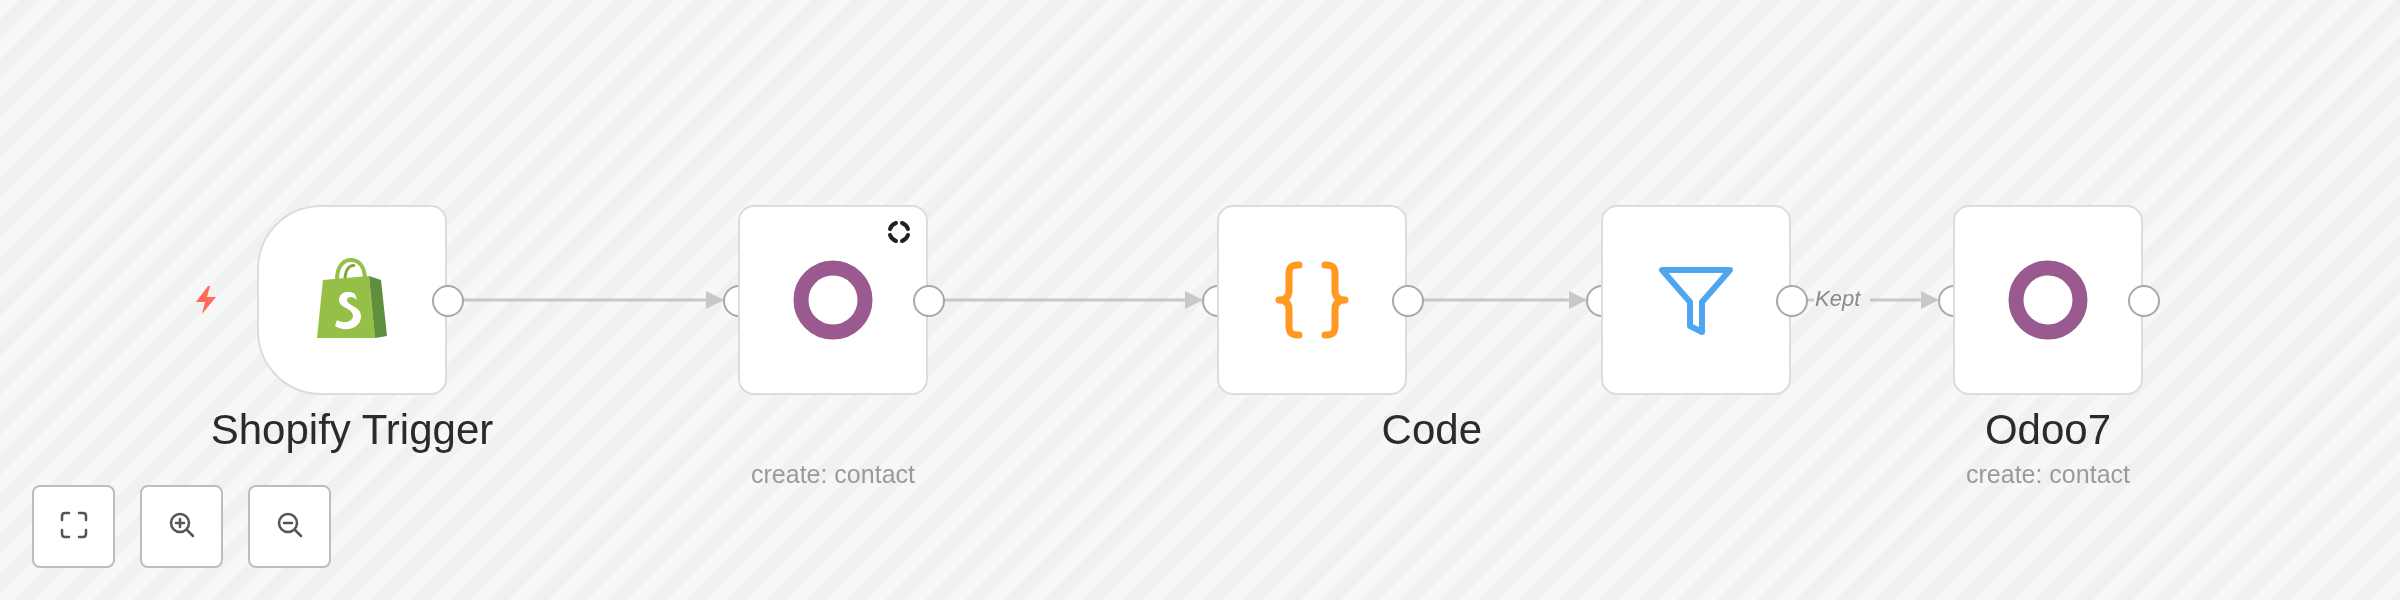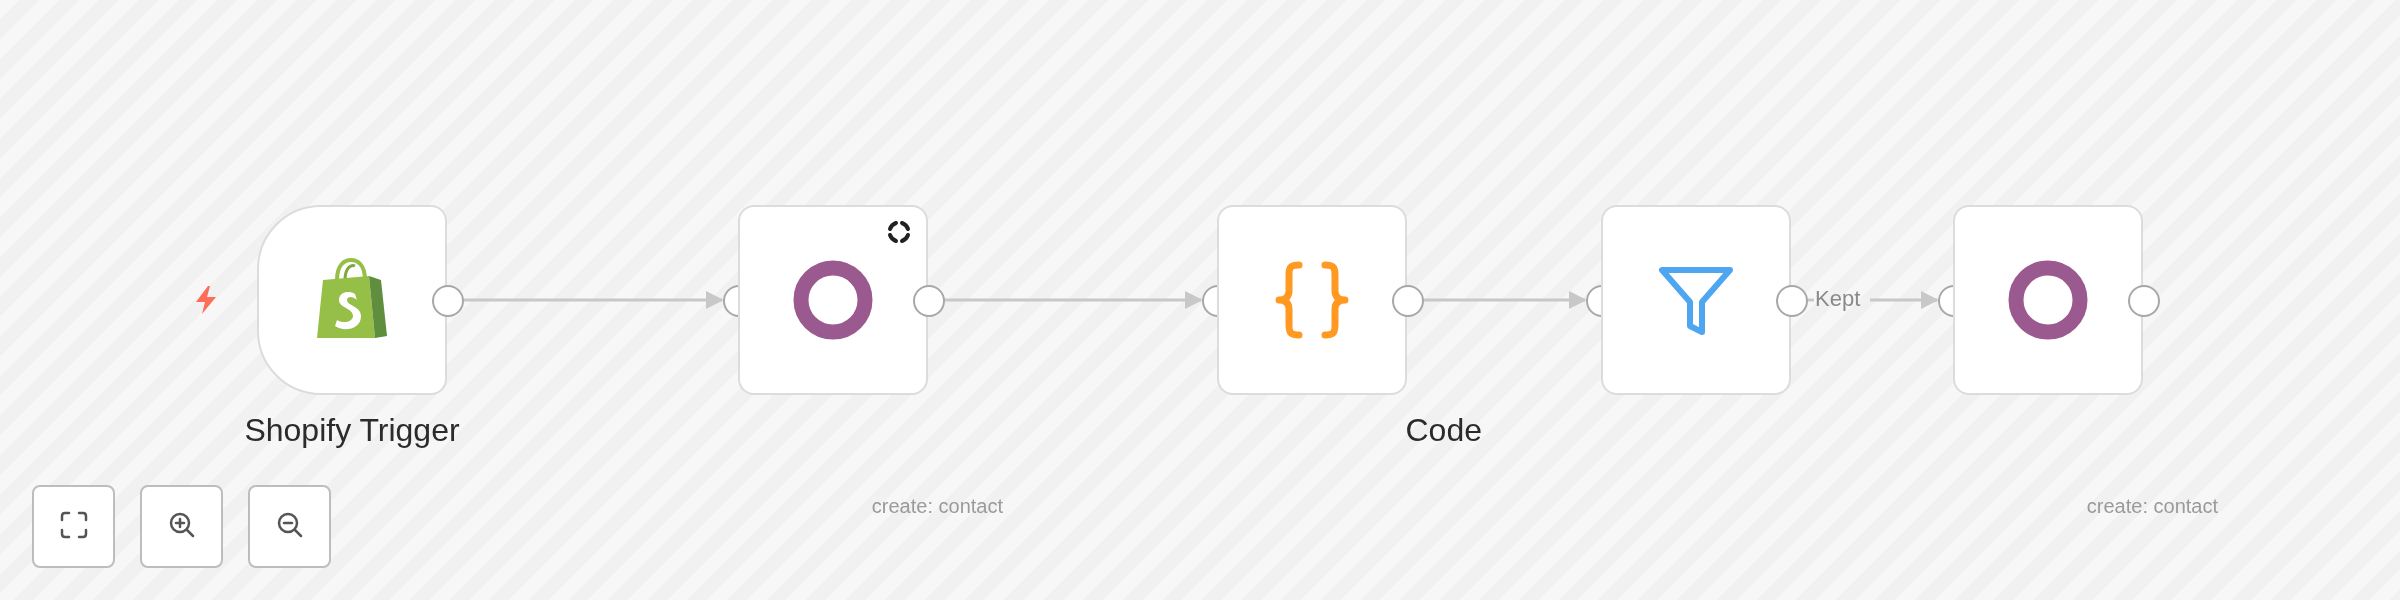--- a/index.html
+++ b/index.html
@@ -64,43 +64,43 @@
     border-radius: 50%;
     background: #ffffff;
     border: 2px solid #a8a8a8;
   }
   .label {
     position: absolute;
     top: 410px;
     width: 340px;
     margin-left: -170px;
     text-align: center;
-    font-size: 32px;
+    font-size: 42px;
     color: #2b2b2b;
     line-height: 40px;
   }
   .sublabel {
     position: absolute;
     top: 458px;
     width: 340px;
     margin-left: -170px;
-    text-align: right;
-    font-size: 20px;
+    text-align: center;
+    font-size: 25px;
     color: #9a9a9a;
     line-height: 32px;
-    margin-top: 32px;
   }
   .edge-label {
     position: absolute;
     top: 285px;
     left: 1815px;
     font-size: 22px;
     color: #8a8a8a;
     line-height: 28px;
     background: transparent;
+    font-style: italic;
   }
   .trigger-bolt {
     position: absolute;
     left: 191px;
     top: 284px;
     width: 30px;
     height: 32px;
   }
   .status-spinner {
     position: absolute;
@@ -216,20 +216,21 @@
 
   <div class="handle" style="left:1953px;"></div>
   <div class="node" style="left:1953px;">
     <span class="icon">
       <svg width="80" height="80" viewBox="0 0 80 80">
         <circle cx="40" cy="40" r="32" fill="none" stroke="#9b5a8f" stroke-width="15"></circle>
       </svg>
     </span>
   </div>
   <div class="handle" style="left:2143px;"></div>
+  <div class="label" style="left:2048px;">Odoo7</div>
   <div class="sublabel" style="left:2048px;">create: contact</div>
 
   <div class="controls">
     <div class="ctrl-btn">
       <span>
         <svg width="30" height="30" viewBox="0 0 30 30">
           <g fill="none" stroke="#555" stroke-width="2.5" stroke-linecap="round">
             <path d="M3 10 L3 6 Q3 3 6 3 L10 3"></path>
             <path d="M20 3 L24 3 Q27 3 27 6 L27 10"></path>
             <path d="M27 20 L27 24 Q27 27 24 27 L20 27"></path>

